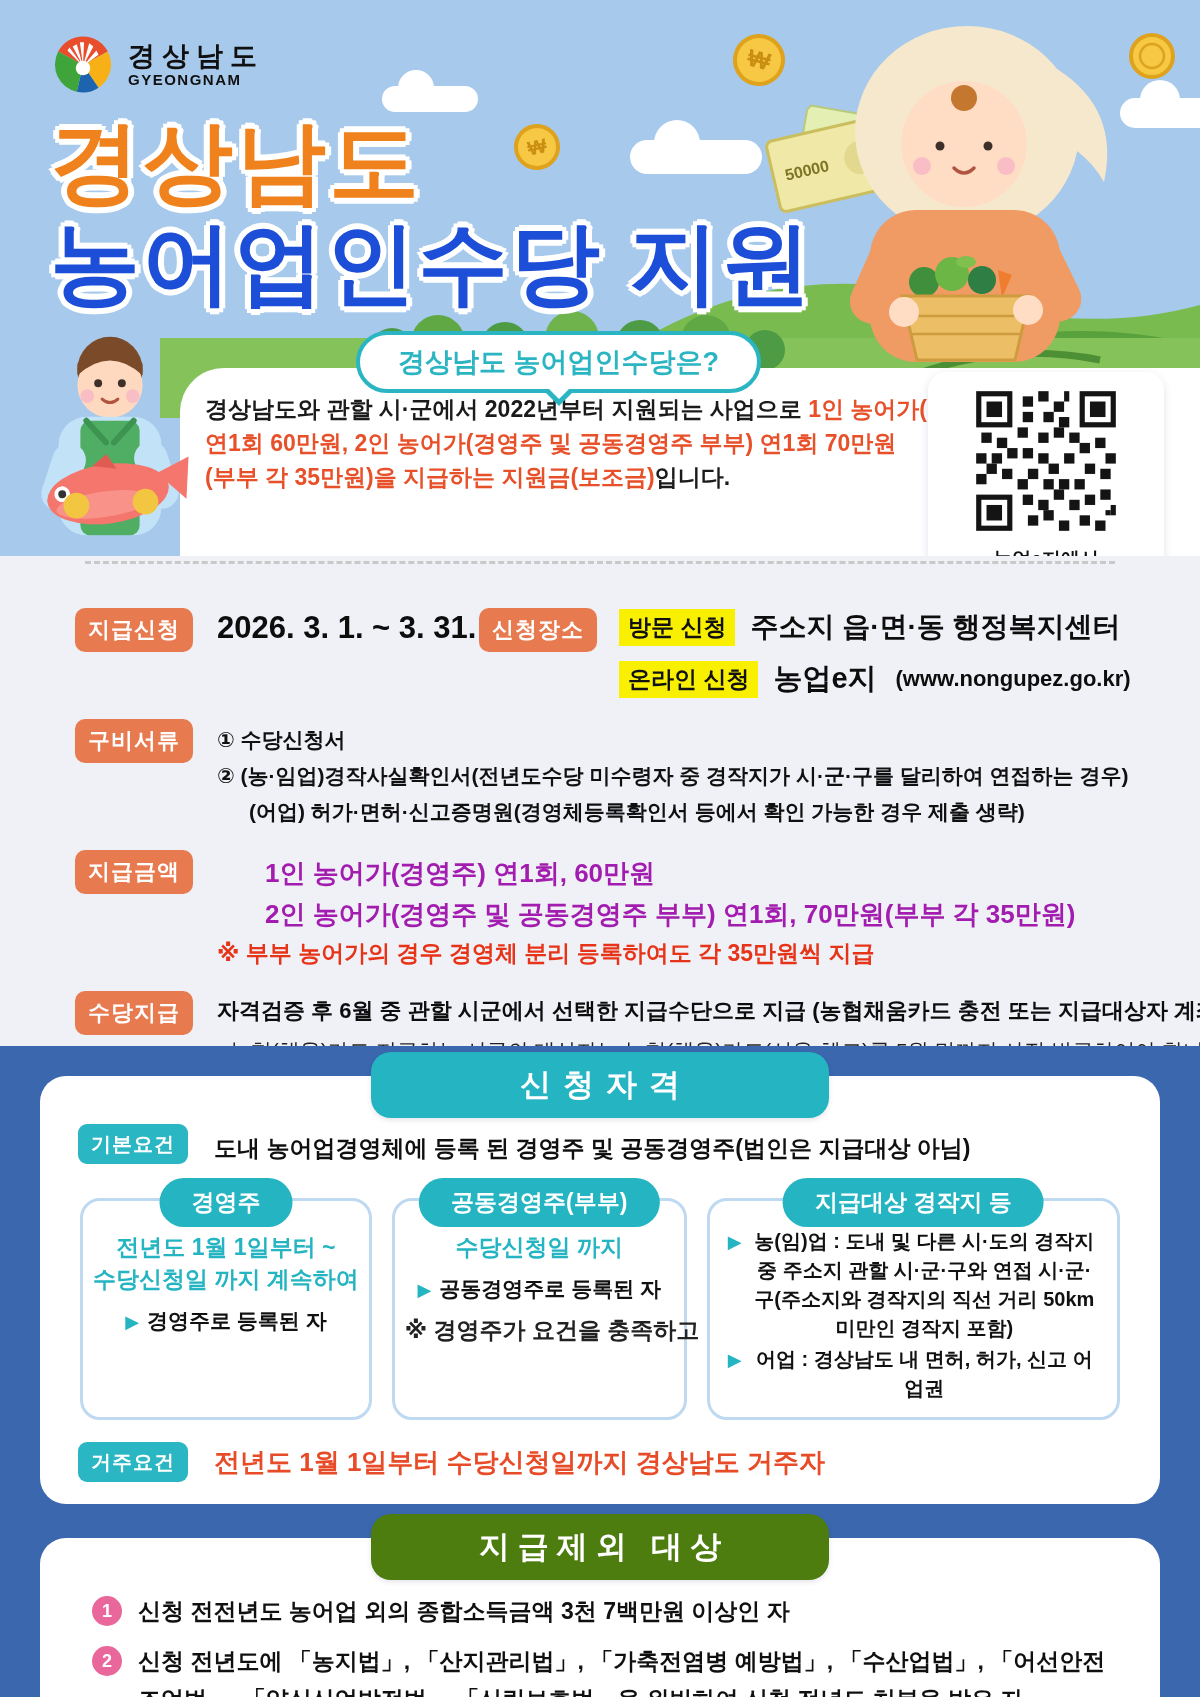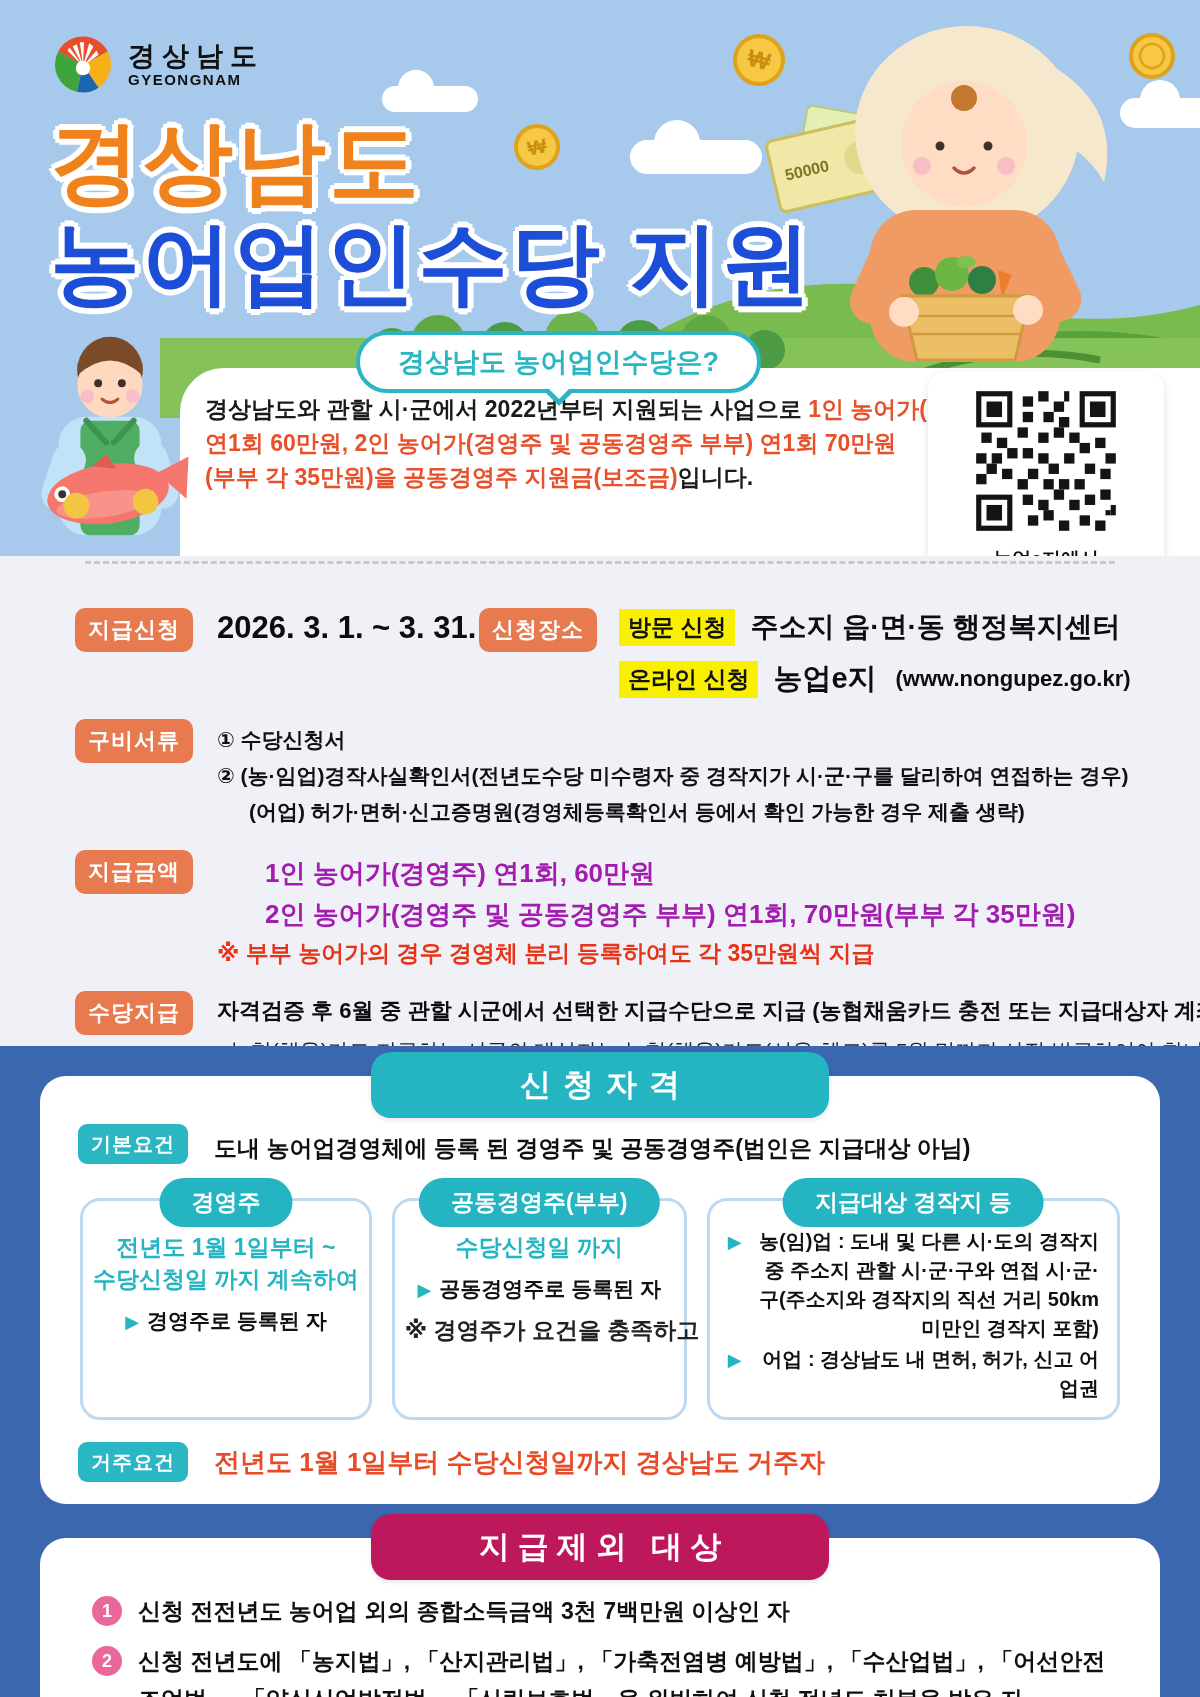--- a/index.html
+++ b/index.html
@@ -74,28 +74,28 @@
   .doc-line.indent{padding-left:32px;}
   .amt-line{font-size:26px;font-weight:900;color:#a21caf;line-height:41px;white-space:nowrap;margin-left:48px;}
   .amt-note{font-size:23px;font-weight:700;color:#E73418;line-height:36px;white-space:nowrap;}
   .pay-line1{font-size:22px;font-weight:900;color:#0d0d0d;line-height:34px;white-space:nowrap;}
   .pay-line2{font-size:21px;font-weight:500;color:#222;line-height:34px;margin-top:6px;white-space:nowrap;}
   
   .blue-area{position:absolute;top:1046px;left:0;width:1200px;height:651px;background:#3A67AE;}
   .panel{position:relative;background:#fff;border-radius:26px;margin:0 40px;}
   .panel.p1{margin-top:30px;padding:48px 0 22px;}
   .tab.tealbg{background:#25B5C2;}
-  .tab.pink{background:#be185d;letter-spacing:8px;text-indent:8px;justify-content:center;}
+  .tab.pink{background:#4d7c0f;letter-spacing:8px;text-indent:8px;justify-content:center;}
   .basic-row{display:flex;align-items:flex-end;gap:26px;margin-left:38px;height:40px;}
   .basic-text{font-size:23px;font-weight:600;color:#101010;white-space:nowrap;}
   .basic-text .bb{font-weight:900;}
   .cards{display:flex;gap:20px;margin:34px 40px 0;}
   .card{position:relative;border:3px solid #BFD9F1;border-radius:20px;background:#fff;
     padding:30px 10px 12px;min-height:108px;text-align:center;box-sizing:border-box;}
-  .card.c1{width:295px;}.card.c2{width:295px;}.card.c3{width:430px;text-align:right;padding:26px 18px 12px;}
+  .card.c1{width:295px;}.card.c2{width:295px;}.card.c3{width:430px;text-align:center;padding:26px 18px 12px;}
   .card-pill{position:absolute;top:-23px;left:50%;transform:translateX(-50%);background:#25B5C2;color:#fff;
     font-size:23px;font-weight:900;padding:9px 32px;border-radius:999px;white-space:nowrap;}
   .teal-strong{color:#25B5C2;font-size:23px;font-weight:900;line-height:32px;white-space:nowrap;}
   .card-bullet{margin-top:12px;font-size:21px;font-weight:800;color:#111;white-space:nowrap;}
   .tri{color:#25B5C2;margin-right:8px;font-size:18px;}
   .tri::before{content:"\25B6";}
   .card-note{margin-top:12px;font-size:23px;font-weight:600;color:#222;white-space:nowrap;}
   .c3-item{font-size:20px;font-weight:600;line-height:29px;color:#111;margin-bottom:2px;display:flex;}
   .c3-item .tri{flex:0 0 auto;margin-top:1px;}
   .c3-item .b-label{font-weight:900;}
@@ -200,21 +200,21 @@
     </svg>
 
     <div class="bubble">
       <span>경상남도 농어업인수당은?</span>
     </div>
 
     <div class="intro-panel"></div>
     <div class="intro-text">
       <div><span>경상남도와 관할 시·군에서 2022년부터 지원되는 사업으로 </span><span class="org">1인 농어가(경영주)</span></div>
       <div class="org"><span>연1회 60만원, 2인 농어가(경영주 및 공동경영주 부부) 연1회 70만원</span></div>
-      <div><span class="org">(부부 각 35만원)을 공동경영주 지원금(보조금)</span><span>입니다.</span></div>
+      <div><span class="org">(부부 각 35만원)을 지급하는 지원금(보조금)</span><span>입니다.</span></div>
     </div>
 
     <div class="qr-card">
       <svg width="150" height="150" viewBox="0 0 29 29">
         <rect x="0" y="0" width="29" height="29" fill="#fff"></rect>
         <g fill="#141414">
           <rect x="1" y="1" width="7" height="7"></rect>
             <rect x="21" y="1" width="7" height="7"></rect>
             <rect x="1" y="21" width="7" height="7"></rect>
           <rect x="10" y="2" width="2" height="2"></rect>

